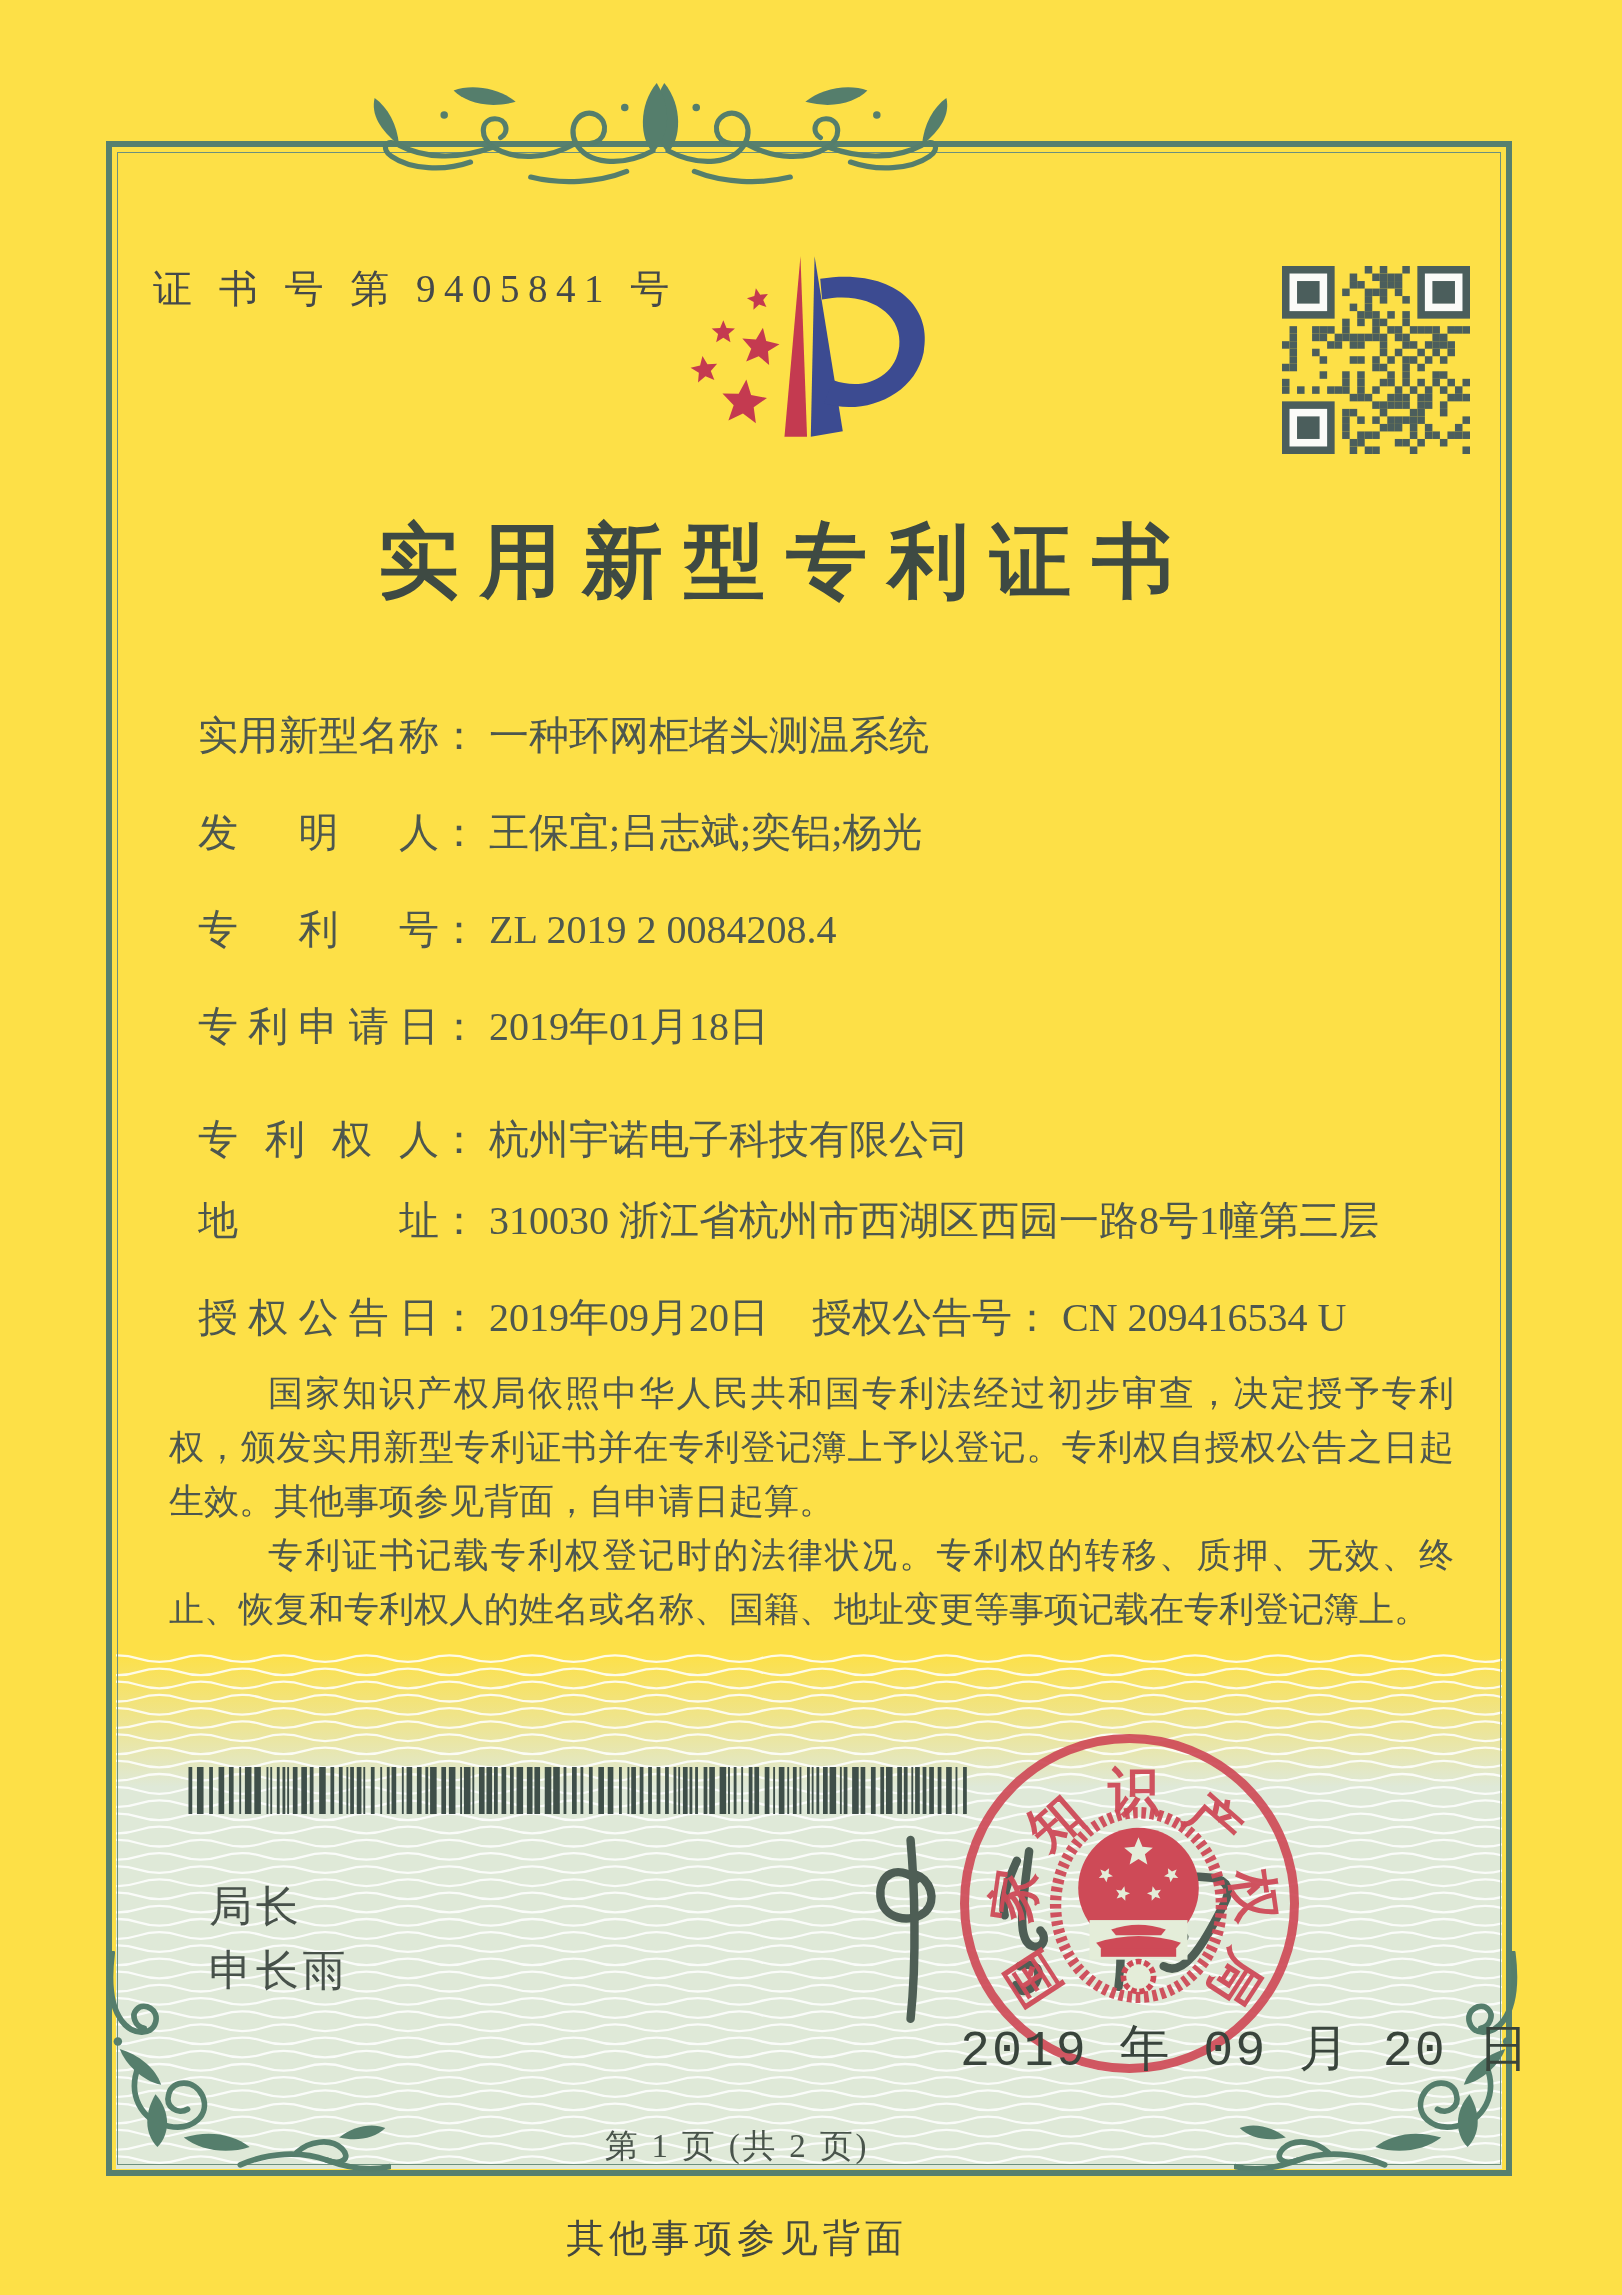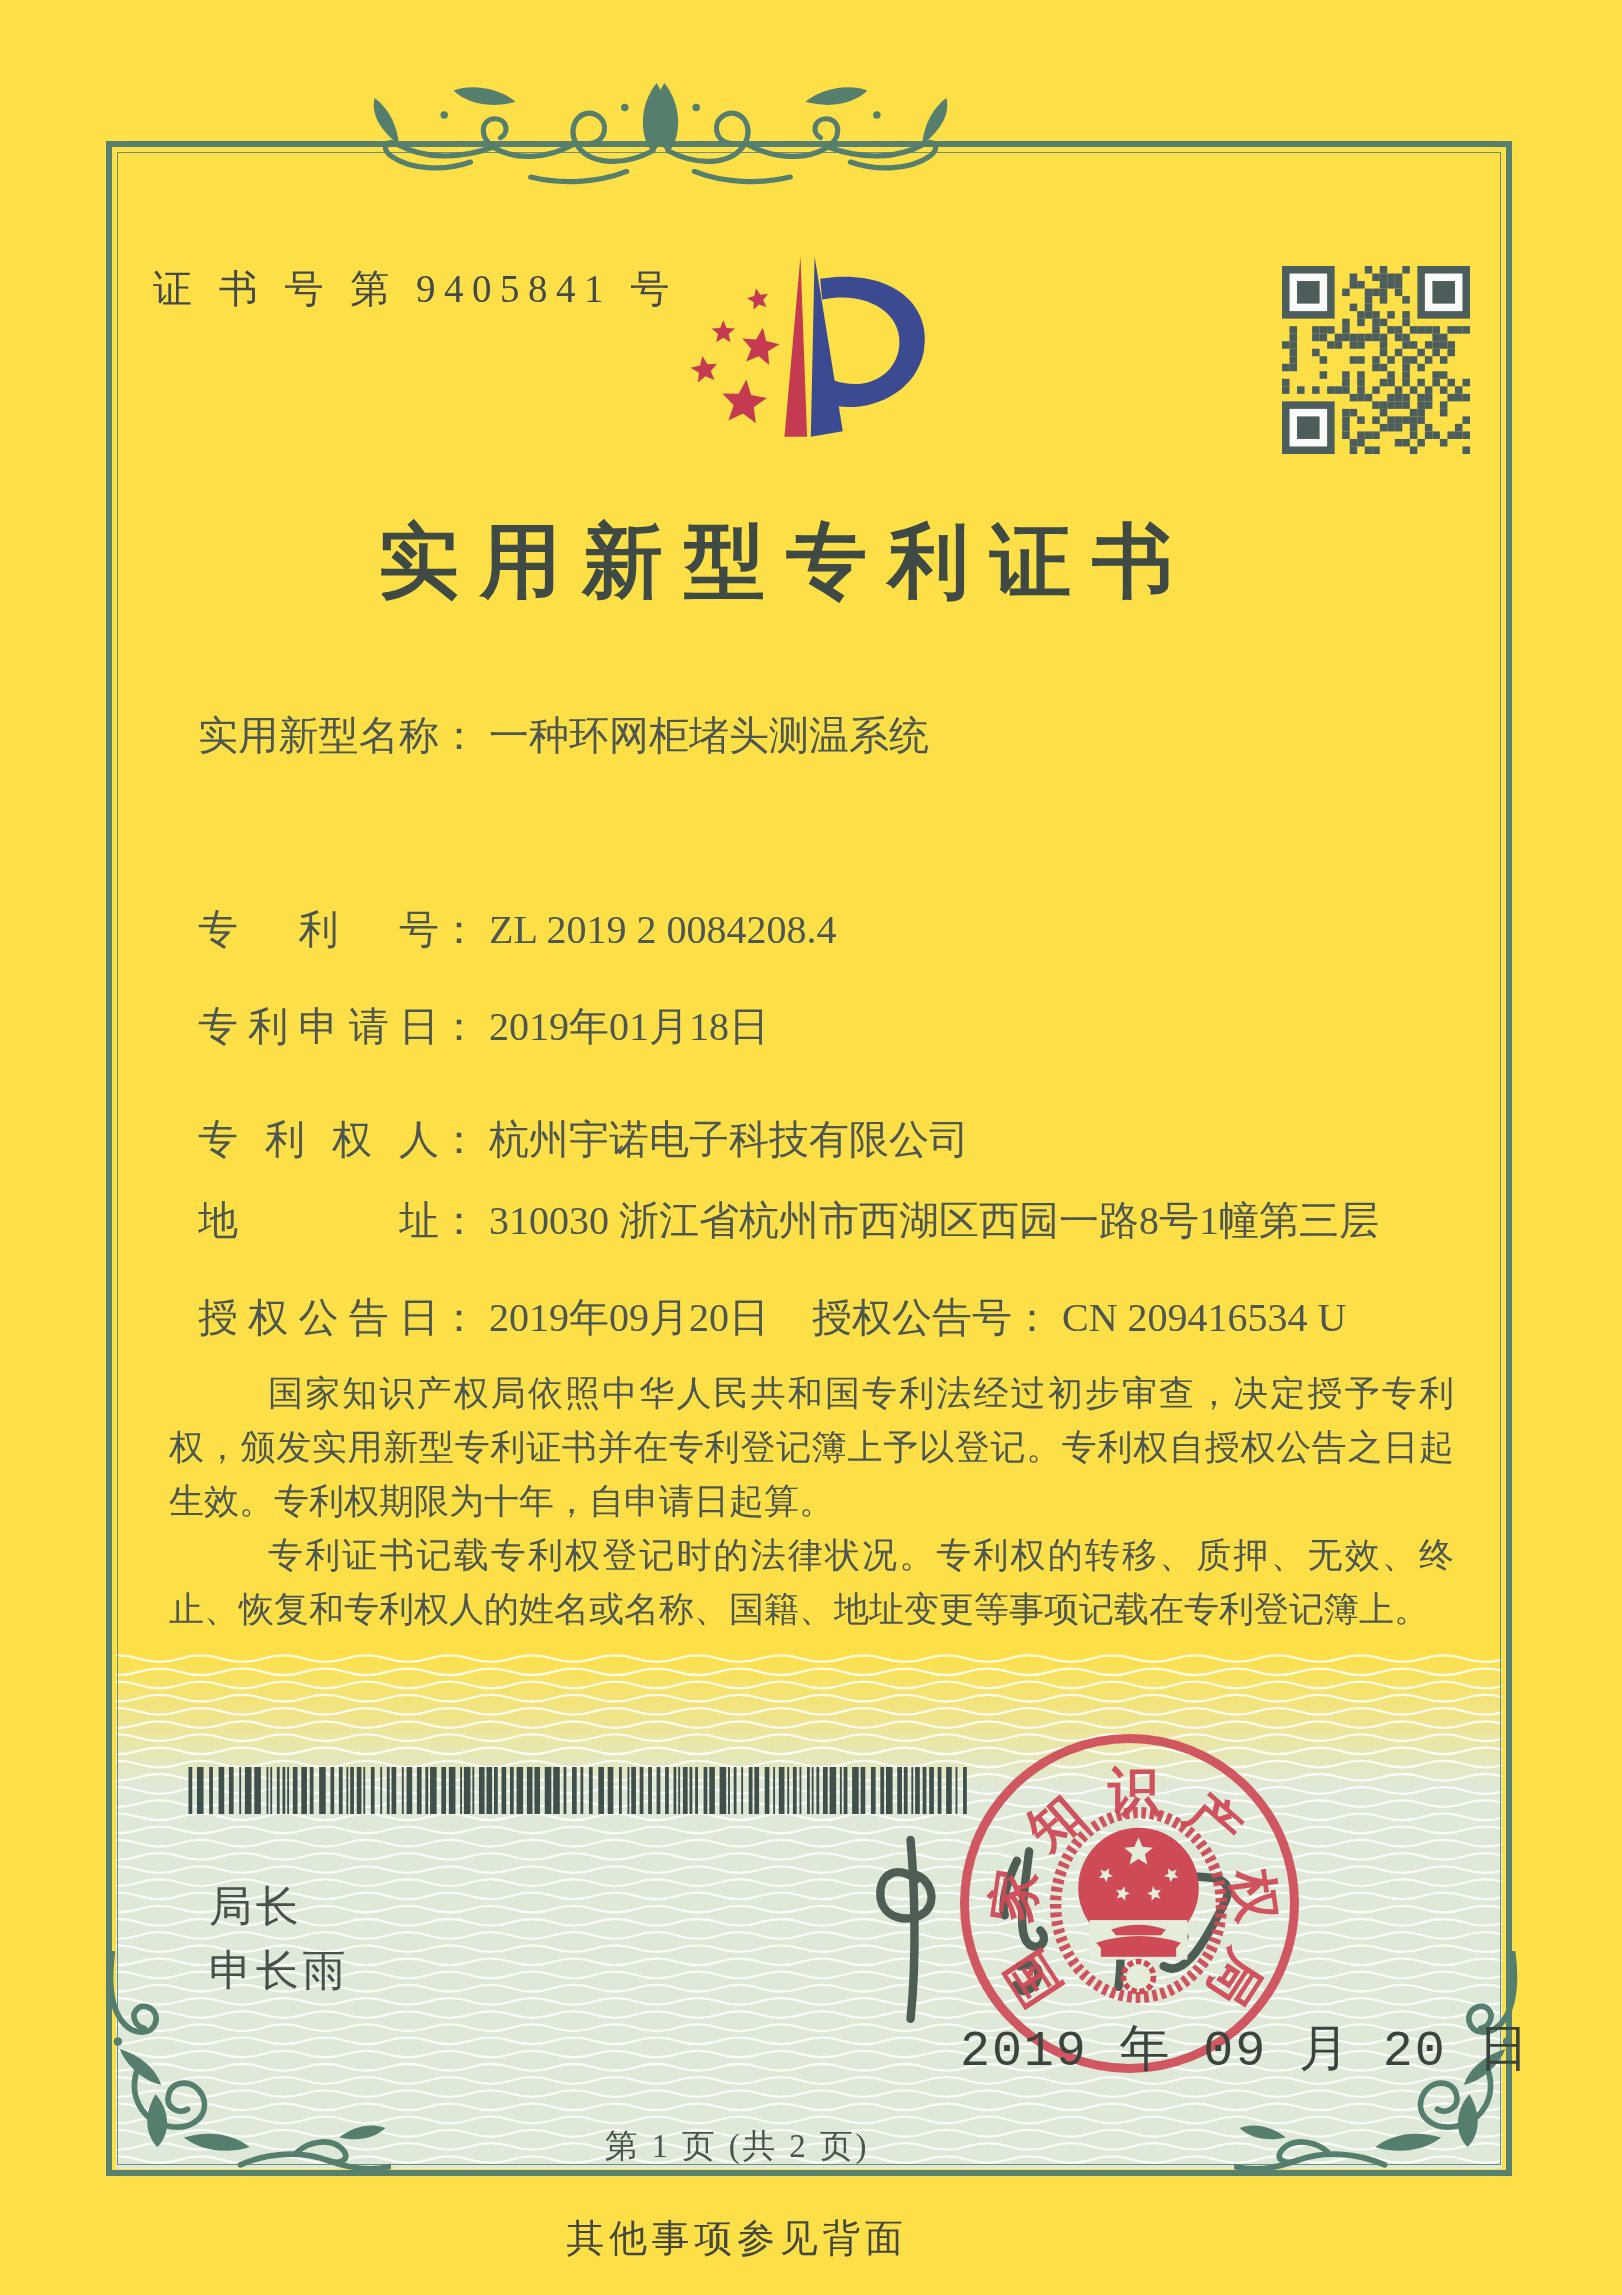--- a/index.html
+++ b/index.html
@@ -347,29 +347,30 @@
       <rect x="160" y="16" width="24" height="24" fill="#4b5e5c"></rect>
       <rect x="0" y="144" width="56" height="56" fill="#4b5e5c"></rect>
       <rect x="8" y="152" width="40" height="40" fill="#fbfbf8"></rect>
       <rect x="16" y="160" width="24" height="24" fill="#4b5e5c"></rect>
     </svg>
 
   <h1 class="title">实用新型专利证书</h1>
 
   <div class="fields" id="fields">
       <div class="frow" style="top: 0px;"><span class="flabel">实用新型名称</span><span class="fcolon">：</span><span class="fvalue">一种环网柜堵头测温系统</span></div>
+      <div class="frow" style="top: 97px;"><span class="flabel">发明人</span><span class="fcolon">：</span><span class="fvalue">王保宜;吕志斌;奕铝;杨光</span></div>
       <div class="frow" style="top: 194px;"><span class="flabel">专利号</span><span class="fcolon">：</span><span class="fvalue">ZL 2019 2 0084208.4</span></div>
       <div class="frow" style="top: 291px;"><span class="flabel">专利申请日</span><span class="fcolon">：</span><span class="fvalue">2019年01月18日</span></div>
       <div class="frow" style="top: 404px;"><span class="flabel">专利权人</span><span class="fcolon">：</span><span class="fvalue">杭州宇诺电子科技有限公司</span></div>
       <div class="frow" style="top: 485px;"><span class="flabel">地址</span><span class="fcolon">：</span><span class="fvalue">310030 浙江省杭州市西湖区西园一路8号1幢第三层</span></div>
       <div class="frow" style="top: 582px;"><span class="flabel">授权公告日</span><span class="fcolon">：</span><span class="fvalue">2019年09月20日</span><span class="flabel2">授权公告号</span><span class="fcolon">：</span><span class="fvalue">CN 209416534 U</span></div>
     </div>
 
   <div class="body-text" id="paras">
-      <p>国家知识产权局依照中华人民共和国专利法经过初步审查，决定授予专利权，颁发实用新型专利证书并在专利登记簿上予以登记。专利权自授权公告之日起生效。专利权期限为十年，自申请日起算。</p>
+      <p>国家知识产权局依照中华人民共和国专利法经过初步审查，决定授予专利权，颁发实用新型专利证书并在专利登记簿上予以登记。专利权自授权公告之日起生效。其他事项参见背面，自申请日起算。</p>
       <p>专利证书记载专利权登记时的法律状况。专利权的转移、质押、无效、终止、恢复和专利权人的姓名或名称、国籍、地址变更等事项记载在专利登记簿上。</p>
     </div>
 
   <svg class="barcode" id="barcode" width="784" height="47" viewBox="0 0 833 50">
       <rect x="0" y="0" width="4" height="50" fill="#3f4f49"></rect>
       <rect x="9" y="0" width="7" height="50" fill="#3f4f49"></rect>
       <rect x="22" y="0" width="4" height="50" fill="#3f4f49"></rect>
       <rect x="32" y="0" width="6" height="50" fill="#3f4f49"></rect>
       <rect x="43" y="0" width="5" height="50" fill="#3f4f49"></rect>
       <rect x="54" y="0" width="2" height="50" fill="#3f4f49"></rect>

